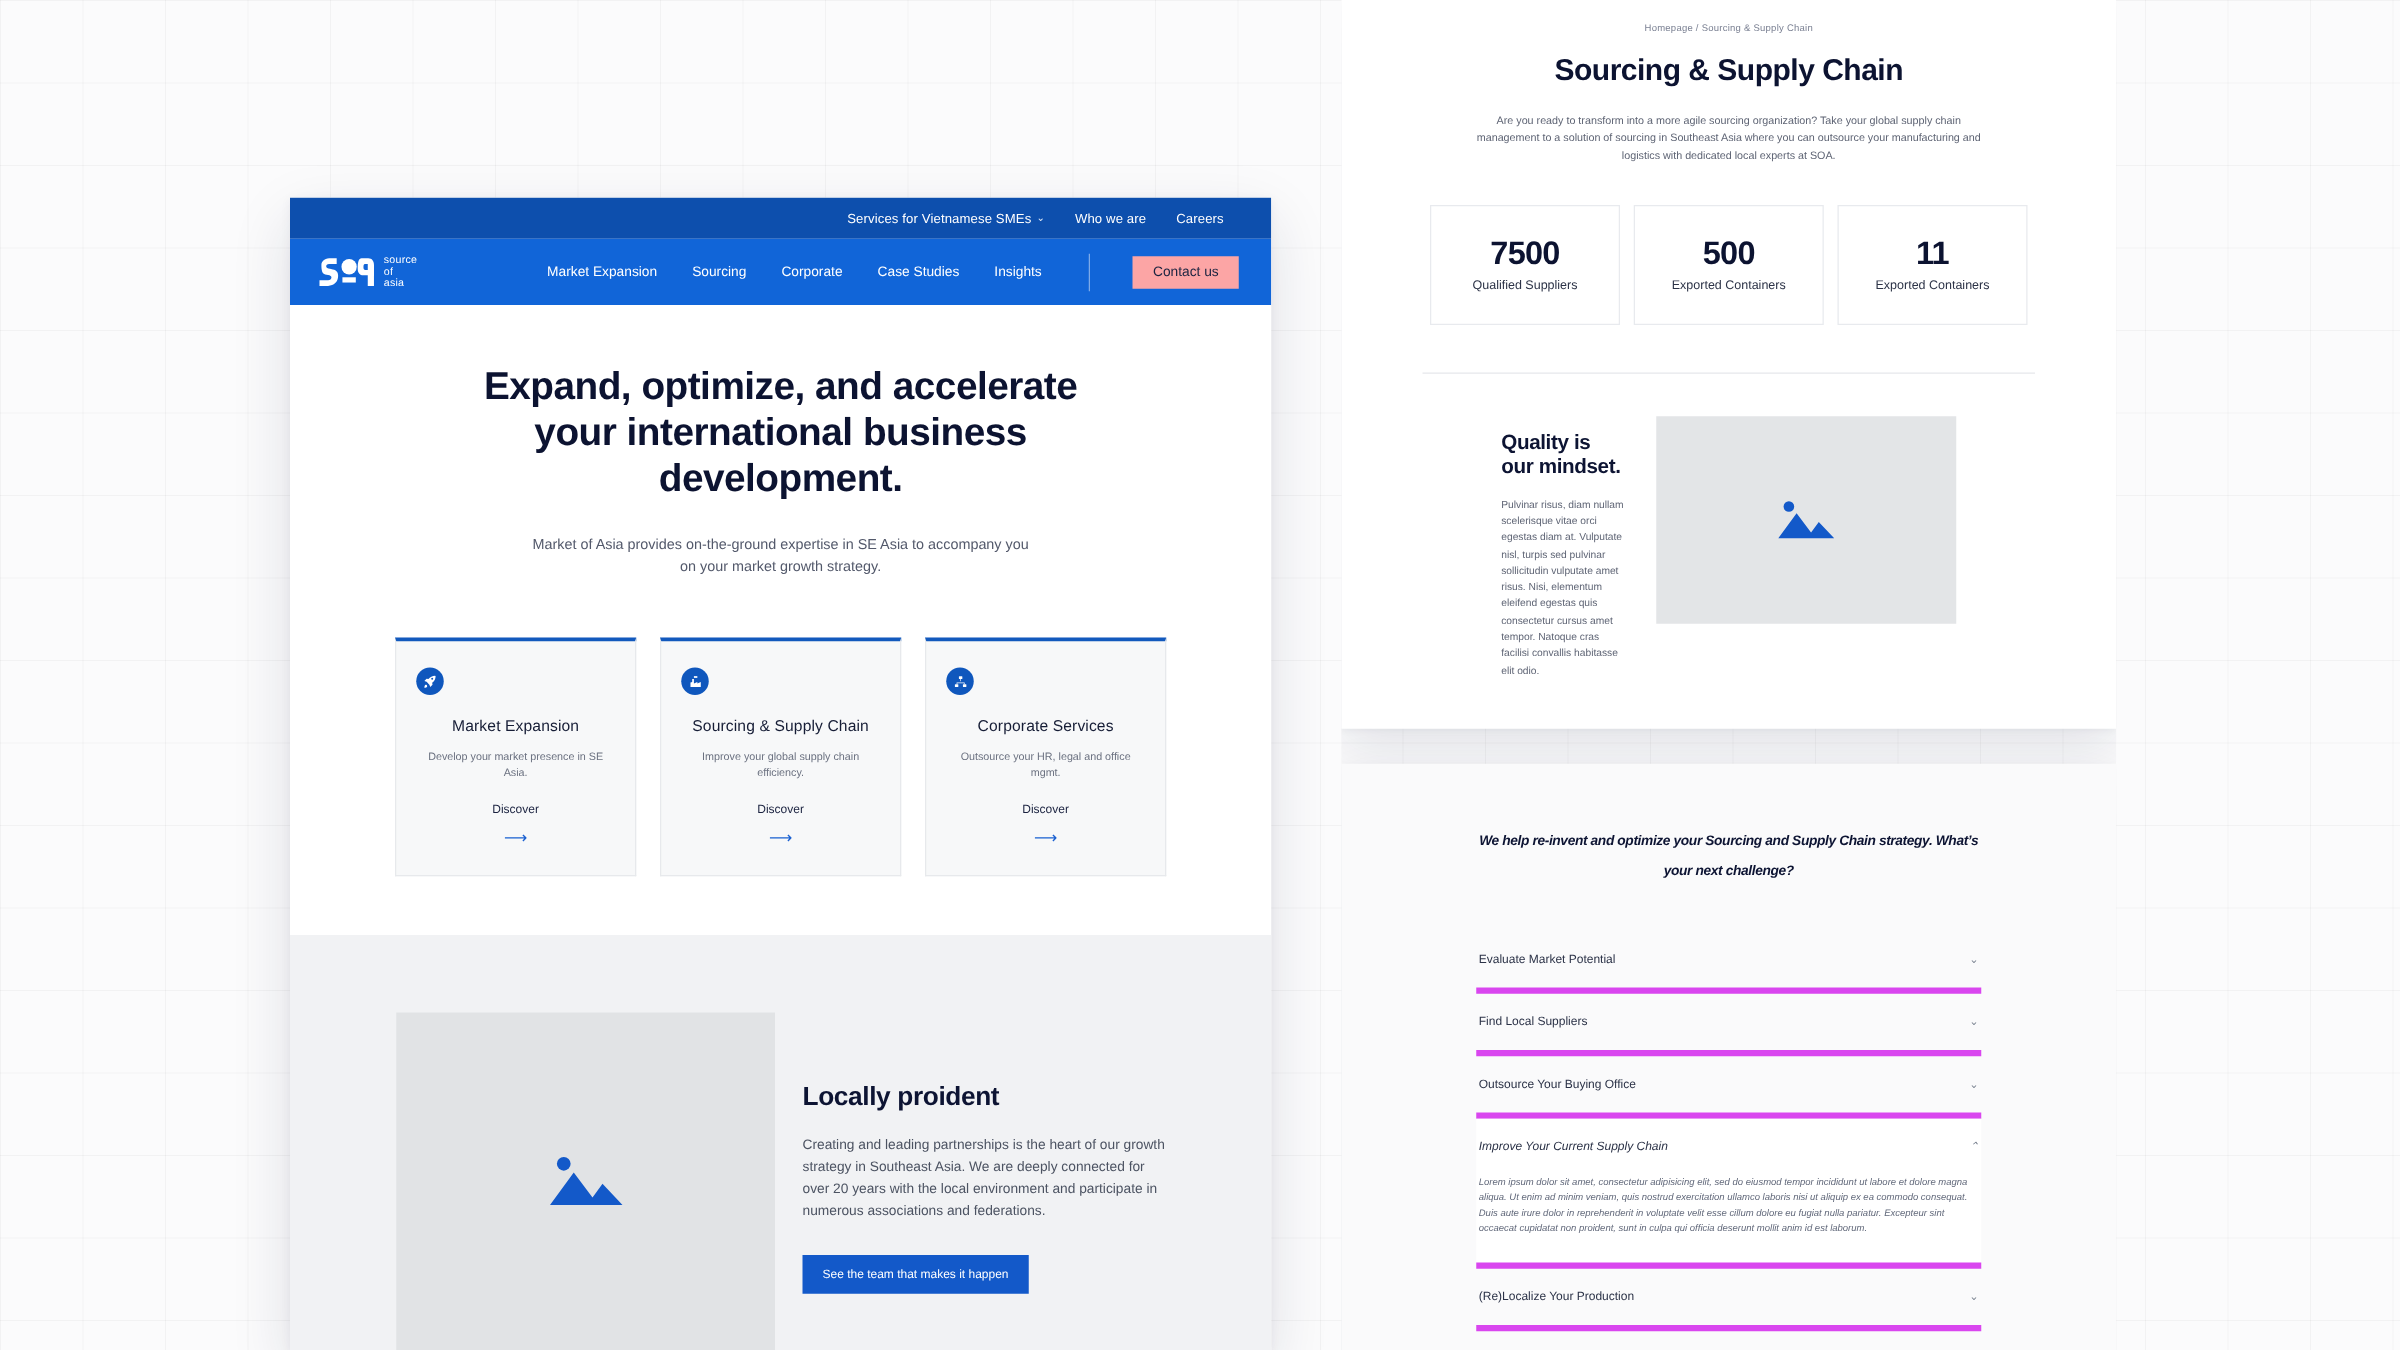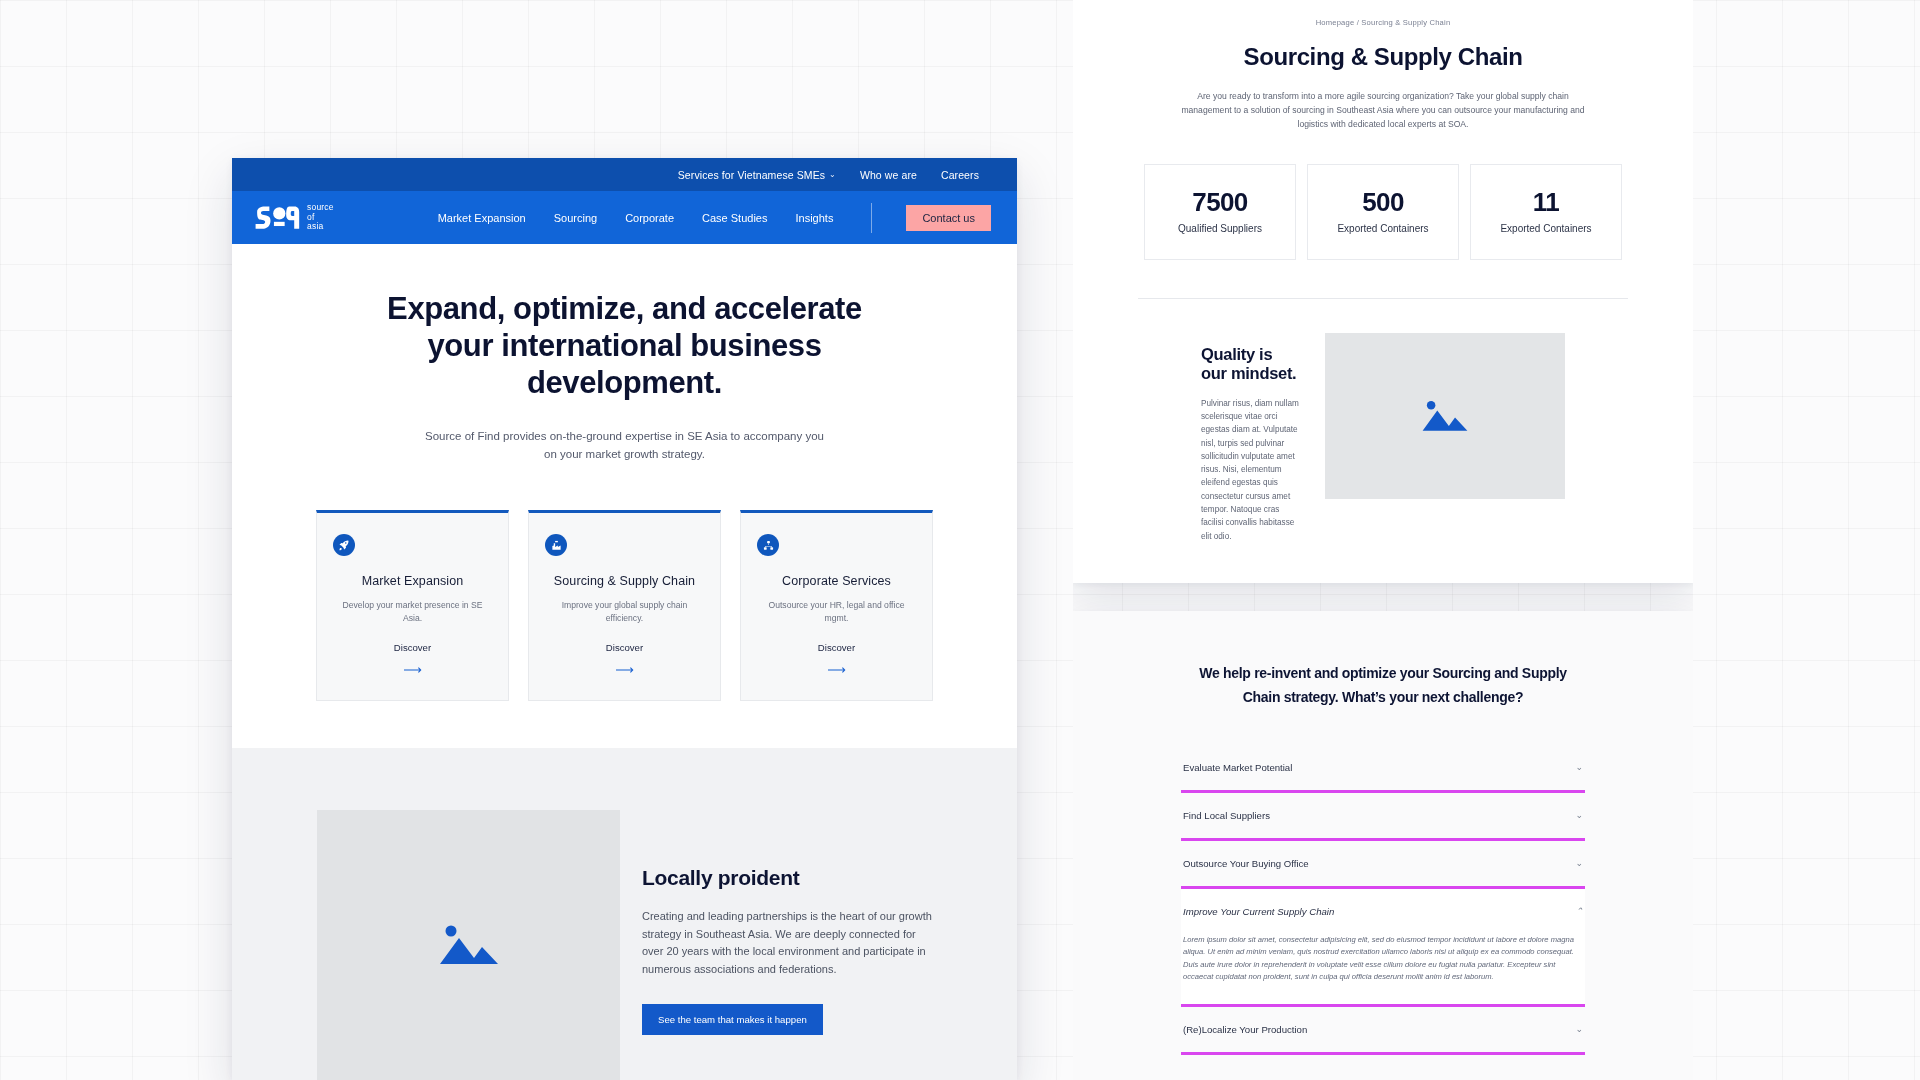--- a/index.html
+++ b/index.html
@@ -300,30 +300,31 @@
 
   
   .rp-acc {
     margin-top: 28px;
     background: #fafafb;
     padding: 50px 0 34px;
     box-shadow: 0 14px 40px rgba(20,30,60,0.10), 0 2px 6px rgba(20,30,60,0.05);
   }
   .acc-title {
     text-align: center;
-    font-size: 14px;
+    font-size: 11px;
     line-height: 24px;
     font-weight: 700;
     color: #0d1433;
     letter-spacing: -.3px;
     max-width: 400px;
     margin: 0 auto;
+    font-style: italic;
   }
   .acc-list { margin: 36px 108px 0; }
-  .acc-item { border-bottom: 3px solid #d946ef; }
+  .acc-item { border-bottom: 5px solid #d946ef; }
   .acc-head {
     display: flex;
     align-items: center;
     justify-content: space-between;
     padding: 17px 2px 17px 2px;
     cursor: pointer;
   }
   .acc-head .t { font-size: 9.6px; color: #2b3247; }
   .chev { font-size: 9px; color: #78808f; line-height: 1; }
   .acc-body {
@@ -369,21 +370,21 @@
       <a>Corporate</a>
       <a>Case Studies</a>
       <a>Insights</a>
       <span class="nav-sep"></span>
       <a class="contact-btn">Contact us</a>
     </div>
   </div>
 
   <div class="hero">
     <h1>Expand, optimize, and accelerate your international business development.</h1>
-    <p>Source of Find provides on-the-ground expertise in SE Asia to accompany you on your market growth strategy.</p>
+    <p>Market of Asia provides on-the-ground expertise in SE Asia to accompany you on your market growth strategy.</p>
 
     <div class="cards">
 
       <div class="card">
         <div class="card-icon">
           <svg width="12" height="12" viewBox="0 0 24 24" fill="#fff">
             <path d="M20 3c-4 0-8 2-10.5 5.5L6.5 8 3 11.5l3.6 1.4L11 17.4l1.4 3.6L16 17.5l-.5-3C19 12 21 8 21 4c0-.6-.4-1-1-1zm-4.5 6.5a1.6 1.6 0 1 1 0-3.2 1.6 1.6 0 0 1 0 3.2zM4 18.5c1-1 2.3-1 3 0s.7 2-0.3 3-3.7 1-3.7 1 .0-3 1-4z"></path>
           </svg>
         </div>
         <h3>Market Expansion</h3>

